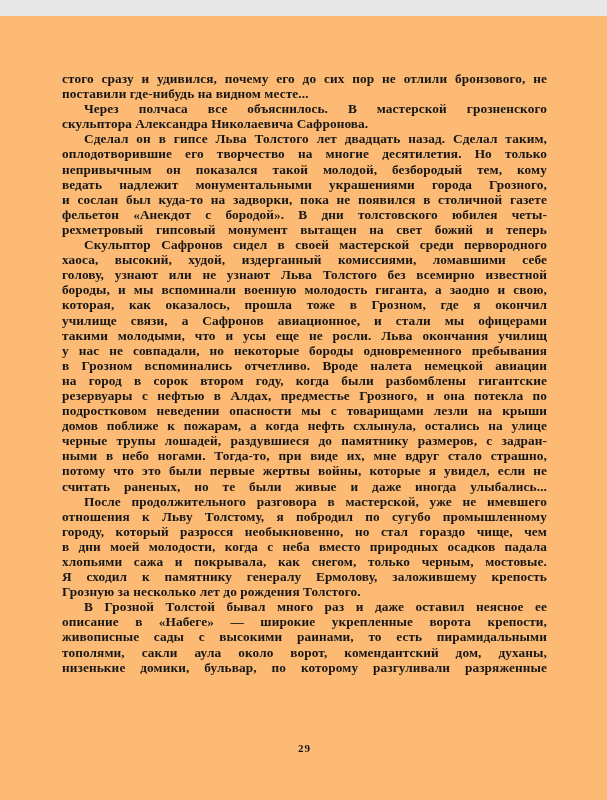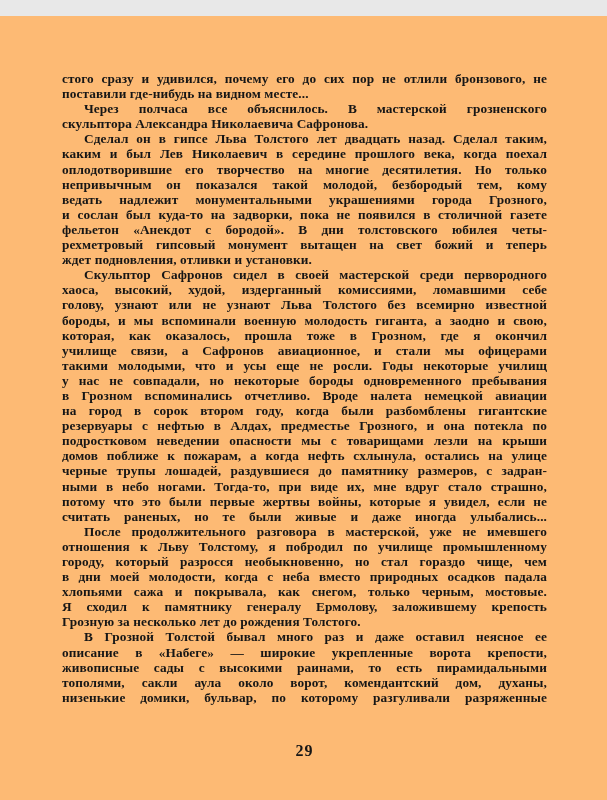--- a/index.html
+++ b/index.html
@@ -44,70 +44,68 @@
   .line.indent {
     text-indent: 22px;
     font-family: Liberation Serif, serif;
   }
   .page-number {
     position: absolute;
     left: 62px;
     top: 726px;
     width: 485px;
     text-align: center;
-    font-size: 16px;
+    font-size: 11px;
     letter-spacing: 1px;
   }
 </style>
 </head>
 <body>
 
 <div class="page">
   <div class="text-block" id="text-block">
       <div class="paragraph">
         <div class="line">стого сразу и удивился, почему его до сих пор не отлили бронзового, не</div>
         <div class="line para-end">поставили где-нибудь на видном месте...</div>
       </div>
       <div class="paragraph">
         <div class="line indent">Через полчаса все объяснилось. В мастерской грозненского</div>
         <div class="line para-end">скульптора Александра Николаевича Сафронова.</div>
       </div>
       <div class="paragraph">
         <div class="line indent">Сделал он в гипсе Льва Толстого лет двадцать назад. Сделал таким,</div>
-        <div class="line">каким и был Лев Николаевич в середине прошлого века, когда поехал</div>
         <div class="line">оплодотворившие его творчество на многие десятилетия. Но только</div>
         <div class="line">непривычным он показался такой молодой, безбородый тем, кому</div>
         <div class="line">ведать надлежит монументальными украшениями города Грозного,</div>
         <div class="line">и сослан был куда-то на задворки, пока не появился в столичной газете</div>
         <div class="line">фельетон «Анекдот с бородой». В дни толстовского юбилея четы-</div>
         <div class="line">рехметровый гипсовый монумент вытащен на свет божий и теперь</div>
-        <div class="line para-end">ждет подновления, отливки и установки.</div>
       </div>
       <div class="paragraph">
         <div class="line indent">Скульптор Сафронов сидел в своей мастерской среди первородного</div>
         <div class="line">хаоса, высокий, худой, издерганный комиссиями, ломавшими себе</div>
         <div class="line">голову, узнают или не узнают Льва Толстого без всемирно известной</div>
         <div class="line">бороды, и мы вспоминали военную молодость гиганта, а заодно и свою,</div>
         <div class="line">которая, как оказалось, прошла тоже в Грозном, где я окончил</div>
         <div class="line">училище связи, а Сафронов авиационное, и стали мы офицерами</div>
-        <div class="line">такими молодыми, что и усы еще не росли. Годы некоторые училищ</div>
+        <div class="line">такими молодыми, что и усы еще не росли. Льва окончания училищ</div>
         <div class="line">у нас не совпадали, но некоторые бороды одновременного пребывания</div>
         <div class="line">в Грозном вспоминались отчетливо. Вроде налета немецкой авиации</div>
         <div class="line">на город в сорок втором году, когда были разбомблены гигантские</div>
         <div class="line">резервуары с нефтью в Алдах, предместье Грозного, и она потекла по</div>
         <div class="line">подростковом неведении опасности мы с товарищами лезли на крыши</div>
         <div class="line">домов поближе к пожарам, а когда нефть схлынула, остались на улице</div>
         <div class="line">черные трупы лошадей, раздувшиеся до памятнику размеров, с задран-</div>
         <div class="line">ными в небо ногами. Тогда-то, при виде их, мне вдруг стало страшно,</div>
         <div class="line">потому что это были первые жертвы войны, которые я увидел, если не</div>
         <div class="line">считать раненых, но те были живые и даже иногда улыбались...</div>
       </div>
       <div class="paragraph">
         <div class="line indent">После продолжительного разговора в мастерской, уже не имевшего</div>
-        <div class="line">отношения к Льву Толстому, я побродил по училище промышленному</div>
+        <div class="line">отношения к Льву Толстому, я побродил по сугубо промышленному</div>
         <div class="line">городу, который разросся необыкновенно, но стал гораздо чище, чем</div>
         <div class="line">в дни моей молодости, когда с неба вместо природных осадков падала</div>
         <div class="line">хлопьями сажа и покрывала, как снегом, только черным, мостовые.</div>
         <div class="line">Я сходил к памятнику генералу Ермолову, заложившему крепость</div>
         <div class="line para-end">Грозную за несколько лет до рождения Толстого.</div>
       </div>
       <div class="paragraph">
         <div class="line indent">В Грозной Толстой бывал много раз и даже оставил неясное ее</div>
         <div class="line">описание в «Набеге» — широкие укрепленные ворота крепости,</div>
         <div class="line">живописные сады с высокими раинами, то есть пирамидальными</div>

